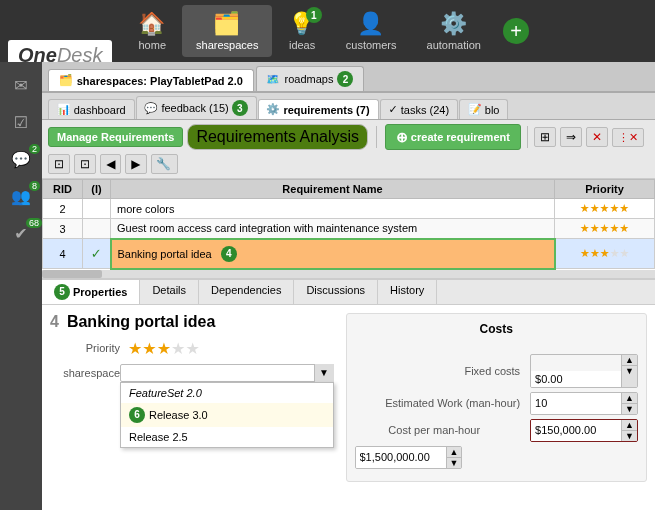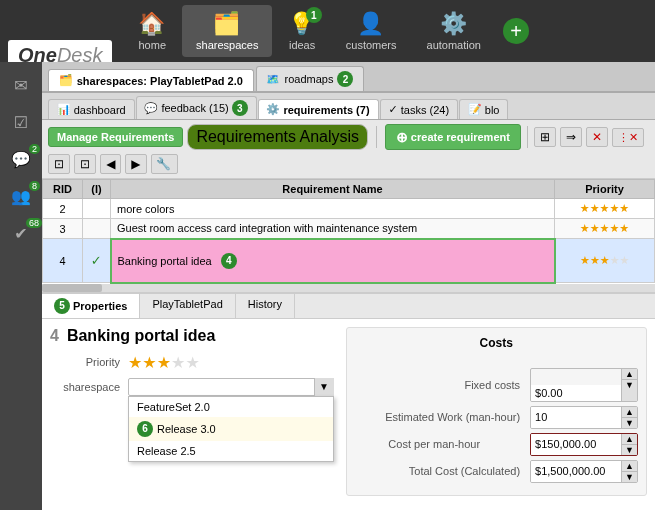--- a/index.html
+++ b/index.html
@@ -142,64 +142,66 @@
           </tr>
           <tr>
             <td style="border:1px solid #ccc;padding:3px 6px;text-align:center;background:#f9f9f9;">3</td>
             <td style="border:1px solid #ccc;padding:3px 6px;text-align:center;background:#f9f9f9;"></td>
             <td style="border:1px solid #ccc;padding:3px 6px;background:#f9f9f9;">Guest room access card integration with maintenance system</td>
             <td style="border:1px solid #ccc;padding:3px 6px;text-align:center;background:#f9f9f9;"><span style="color:#f0a000;">★★★★★</span></td>
           </tr>
           <tr>
             <td style="border:1px solid #ccc;padding:3px 6px;text-align:center;background:#d8e8ff;">4</td>
             <td style="border:1px solid #ccc;padding:3px 6px;text-align:center;background:#d8e8ff;"><span style="color:#2d8a2d;font-size:13px;">✓</span></td>
-            <td style="border:1px solid #ccc;padding:13px 6px;background:#f9a8d4;border:2px solid #5cb85c;">
+            <td style="border:1px solid #ccc;padding:6px 6px;background:#fdba74;border:2px solid #5cb85c;">
               <span>Banking portal idea</span>
               <span style="background:#2d8a2d;color:white;border-radius:50%;width:16px;height:16px;font-size:10px;display:inline-flex;align-items:center;justify-content:center;font-weight:bold;margin-left:6px;">4</span>
             </td>
             <td style="border:1px solid #ccc;padding:3px 6px;text-align:center;background:#d8e8ff;"><span style="color:#f0a000;">★★★</span><span style="color:#ddd;">★★</span></td>
           </tr>
         </tbody>
       </table>
     </div>
 
     <div style="height:8px;background:#ddd;position:relative;">
       <div style="position:absolute;left:0;top:0;width:60px;height:100%;background:#bbb;border-radius:2px;"></div>
     </div>
 
     <div style="background:white;border-top:2px solid #ccc;flex:1;">
 
       <div style="display:flex;background:#e8e8e8;border-bottom:1px solid #ccc;">
         <div style="padding:4px 12px;cursor:pointer;font-size:11px;border-right:1px solid #ccc;background:white;font-weight:bold;display:flex;align-items:center;gap:3px;">
           <span style="background:#2d8a2d;color:white;border-radius:50%;width:16px;height:16px;font-size:10px;display:inline-flex;align-items:center;justify-content:center;">5</span>
           <span>Properties</span>
         </div>
-        <div style="padding:4px 12px;cursor:pointer;font-size:11px;border-right:1px solid #ccc;">PlayTabletPad</div>
+        <div style="padding:4px 12px;cursor:pointer;font-size:11px;border-right:1px solid #ccc;">Details</div>
+        <div style="padding:4px 12px;cursor:pointer;font-size:11px;border-right:1px solid #ccc;">Dependencies</div>
+        <div style="padding:4px 12px;cursor:pointer;font-size:11px;border-right:1px solid #ccc;">Discussions</div>
         <div style="padding:4px 12px;cursor:pointer;font-size:11px;border-right:1px solid #ccc;">History</div>
       </div>
 
       <div style="display:flex;padding:8px;gap:12px;">
 
         <div style="flex:1;">
           <div style="font-size:16px;font-weight:bold;margin-bottom:8px;display:flex;align-items:center;gap:8px;">
             <span style="color:#888;">4</span>
             <span>Banking portal idea</span>
           </div>
           <div style="display:flex;align-items:center;margin-bottom:6px;gap:8px;">
             <span style="width:70px;font-size:11px;color:#555;text-align:right;">Priority</span>
             <span style="color:#f0a000;font-size:16px;cursor:pointer;">★★★<span style="color:#ddd;">★★</span></span>
           </div>
-          <div style="display:flex;align-items:center;margin-bottom:2px;gap:8px;">
+          <div style="display:flex;align-items:center;margin-bottom:2px;">
             <span style="width:70px;font-size:11px;color:#555;text-align:right;">sharespace</span>
             <div style="position:relative;flex:1;max-width:220px;">
               <input type="text" style="border: 1px solid rgb(187, 187, 187); padding: 2px 20px 2px 4px; font-size: 11px; border-radius: 2px; background: white; width: 100%;" value="">
               <div style="position:absolute;right:0;top:0;bottom:0;width:20px;background:#ddd;border-left:1px solid #bbb;cursor:pointer;display:flex;align-items:center;justify-content:center;font-size:10px;">▼</div>
               
               <div style="position:absolute;background:white;border:1px solid #bbb;z-index:100;width:100%;top:100%;left:0;box-shadow:2px 2px 4px rgba(0,0,0,0.2);">
-                <div style="padding:4px 8px;cursor:pointer;font-size:11px;">FeatureSet 2.0</div>
+                <div style="padding:4px 8px;cursor:pointer;font-size:11px;font-style:italic;">FeatureSet 2.0</div>
                 <div style="padding:4px 8px;cursor:pointer;font-size:11px;background:#fffbe8;display:flex;align-items:center;gap:4px;">
                   <span style="background:#2d8a2d;color:white;border-radius:50%;width:16px;height:16px;font-size:10px;display:inline-flex;align-items:center;justify-content:center;font-weight:bold;">6</span>
                   <span>Release 3.0</span>
                 </div>
                 <div style="padding:4px 8px;cursor:pointer;font-size:11px;">Release 2.5</div>
               </div>
             </div>
           </div>
         </div>
 
@@ -229,21 +231,20 @@
             <span style="flex:1;font-size:11px;color:#555;text-align:right;padding-right:6px;">Cost per man-hour</span>
             <div style="display:flex;border:1px solid #7f1d1d;border-radius:2px;overflow:hidden;margin-left:40px;">
               <input type="text" style="border: none; padding: 2px 4px; font-size: 11px; width: 90px; background: white;" value="$150,000.00">
               <div style="display:flex;flex-direction:column;background:#e0e0e0;border-left:1px solid #bbb;">
                 <button style="padding:0 3px;cursor:pointer;font-size:9px;line-height:10px;border:none;background:transparent;border-bottom:1px solid #bbb;">▲</button>
                 <button style="padding:0 3px;cursor:pointer;font-size:9px;line-height:10px;border:none;background:transparent;">▼</button>
               </div>
             </div>
           </div>
           <div style="display:flex;align-items:center;margin-bottom:4px;gap:4px;">
-            <span style="flex:1;font-size:11px;color:#555;text-align:right;padding-right:6px;">Total Cost (Calculated)</span>
             <div style="display:flex;border:1px solid #bbb;border-radius:2px;overflow:hidden;">
               <input type="text" style="border: none; padding: 2px 4px; font-size: 11px; width: 90px; background: white;" value="$1,500,000.00">
               <div style="display:flex;flex-direction:column;background:#e0e0e0;border-left:1px solid #bbb;">
                 <button style="padding:0 3px;cursor:pointer;font-size:9px;line-height:10px;border:none;background:transparent;border-bottom:1px solid #bbb;">▲</button>
                 <button style="padding:0 3px;cursor:pointer;font-size:9px;line-height:10px;border:none;background:transparent;">▼</button>
               </div>
             </div>
           </div>
         </div>
       </div>

